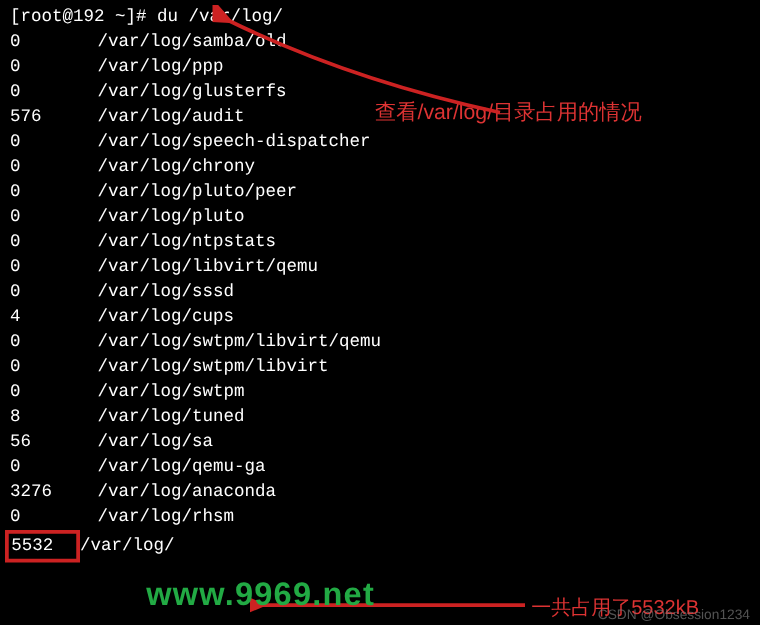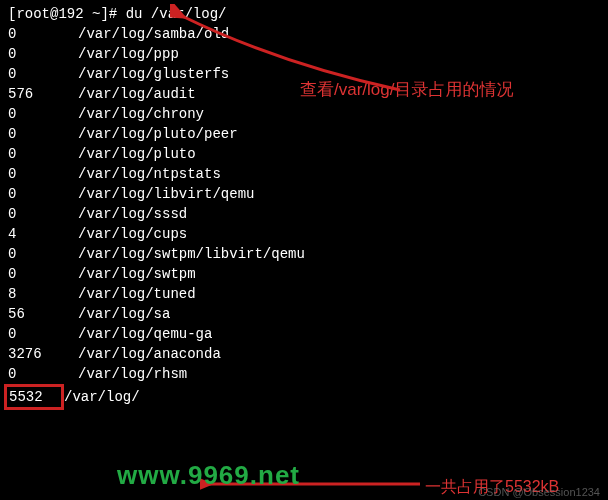--- a/index.html
+++ b/index.html
@@ -64,28 +64,30 @@
 </head>
 <body>
 
 <div class="terminal">
   <div class="prompt-line"><span>[root@192 ~]# </span><span>du /var/log/</span></div>
   <div id="rows">
       <div class="row"><span class="size">0</span><span>/var/log/samba/old</span></div>
       <div class="row"><span class="size">0</span><span>/var/log/ppp</span></div>
       <div class="row"><span class="size">0</span><span>/var/log/glusterfs</span></div>
       <div class="row"><span class="size">576</span><span>/var/log/audit</span></div>
+      <div class="row"><span class="size">0</span><span>/var/log/speech-dispatcher</span></div>
       <div class="row"><span class="size">0</span><span>/var/log/chrony</span></div>
       <div class="row"><span class="size">0</span><span>/var/log/pluto/peer</span></div>
       <div class="row"><span class="size">0</span><span>/var/log/pluto</span></div>
       <div class="row"><span class="size">0</span><span>/var/log/ntpstats</span></div>
       <div class="row"><span class="size">0</span><span>/var/log/libvirt/qemu</span></div>
       <div class="row"><span class="size">0</span><span>/var/log/sssd</span></div>
       <div class="row"><span class="size">4</span><span>/var/log/cups</span></div>
       <div class="row"><span class="size">0</span><span>/var/log/swtpm/libvirt/qemu</span></div>
+      <div class="row"><span class="size">0</span><span>/var/log/swtpm/libvirt</span></div>
       <div class="row"><span class="size">0</span><span>/var/log/swtpm</span></div>
       <div class="row"><span class="size">8</span><span>/var/log/tuned</span></div>
       <div class="row"><span class="size">56</span><span>/var/log/sa</span></div>
       <div class="row"><span class="size">0</span><span>/var/log/qemu-ga</span></div>
       <div class="row"><span class="size">3276</span><span>/var/log/anaconda</span></div>
       <div class="row"><span class="size">0</span><span>/var/log/rhsm</span></div>
     </div>
   <div class="row"><span class="last-size">5532</span><span>/var/log/</span></div>
 </div>
 

